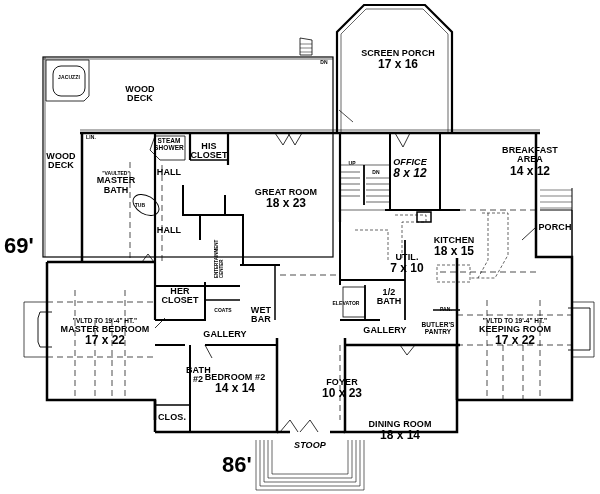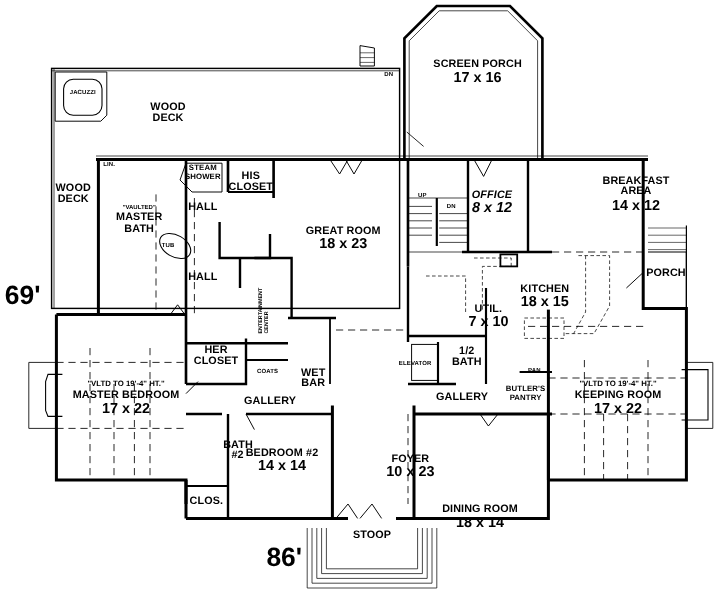--- a/index.html
+++ b/index.html
@@ -285,21 +285,21 @@
   <span class="dim">14 x 14</span>
 </div>
 <div class="lbl" style="left:282px; top:378px; width:56px;margin-left:32px;">
   <span class="name">FOYER</span>
   <span class="dim">10 x 23</span>
 </div>
 <div class="lbl" style="left:360px; top:376px; width:80px;margin-top:44px;">
   <span class="name">DINING ROOM</span>
   <span class="dim">18 x 14</span>
 </div>
-<div class="lbl" style="left:285px; top:441px; width:50px;">
+<div class="lbl" style="left:285px; top:441px; width:50px;font-style:italic;">
   <span class="name">STOOP</span>
 </div>
 
 <div class="lbl xs" style="left:346px; top:161px; width:12px;">
   <span class="name">UP</span>
 </div>
 <div class="lbl xs" style="left:370px; top:170px; width:12px;">
   <span class="name">DN</span>
 </div>
 <div class="lbl xs" style="left:318px; top:60px; width:12px;">

